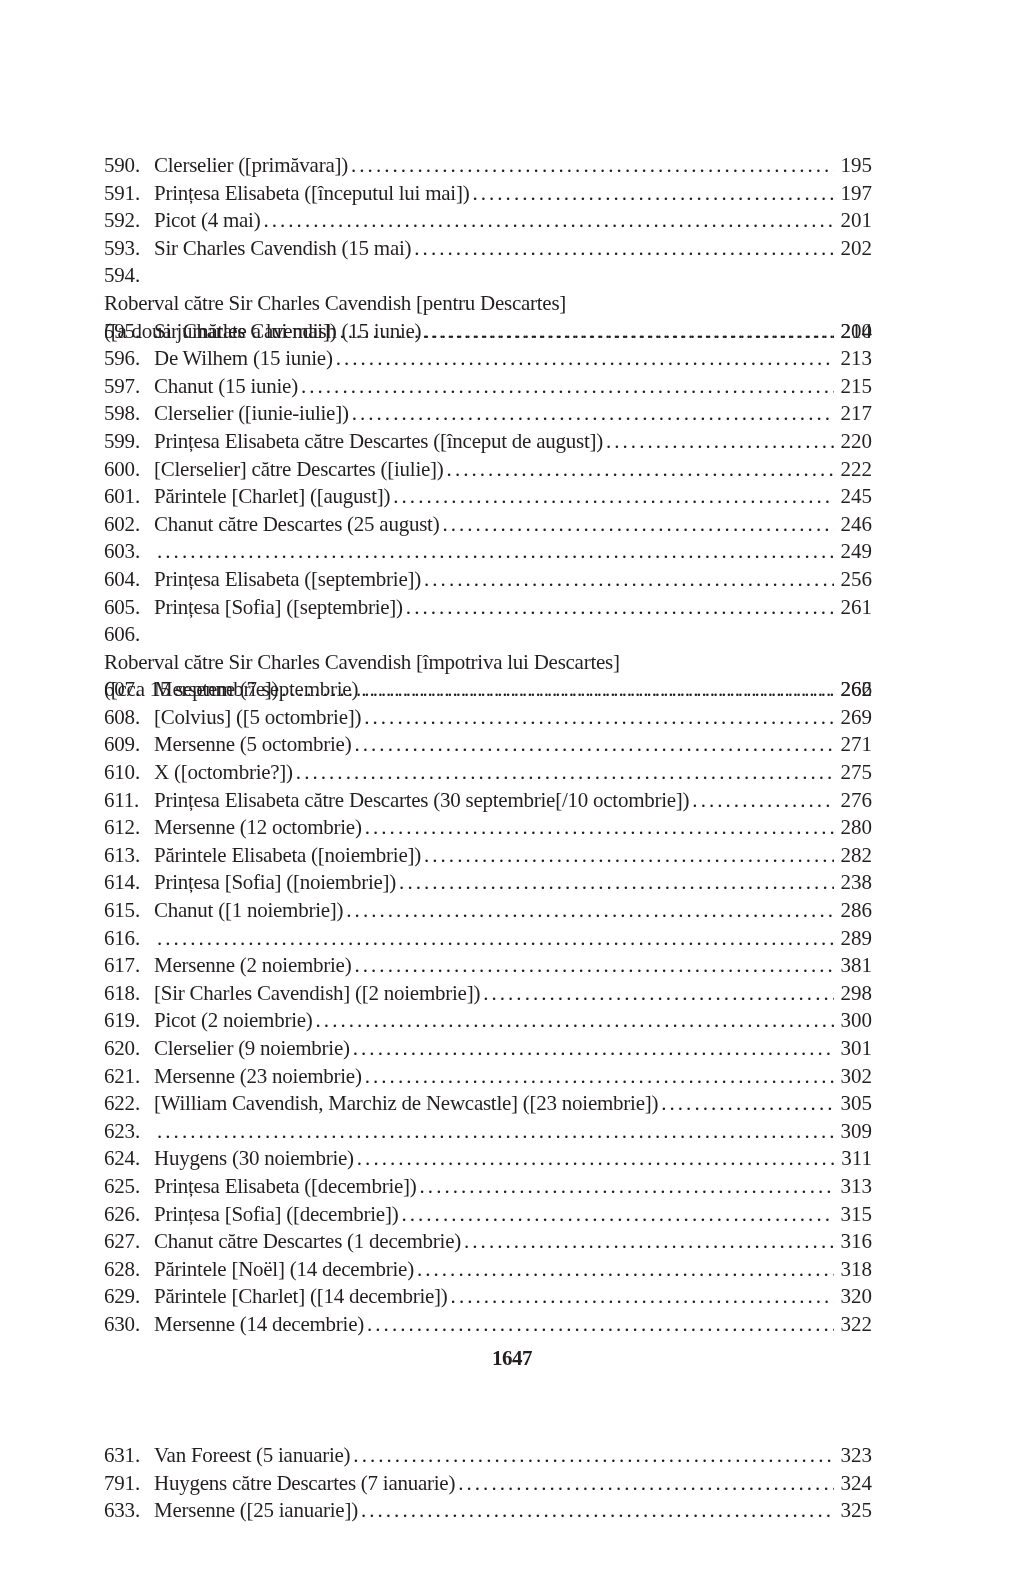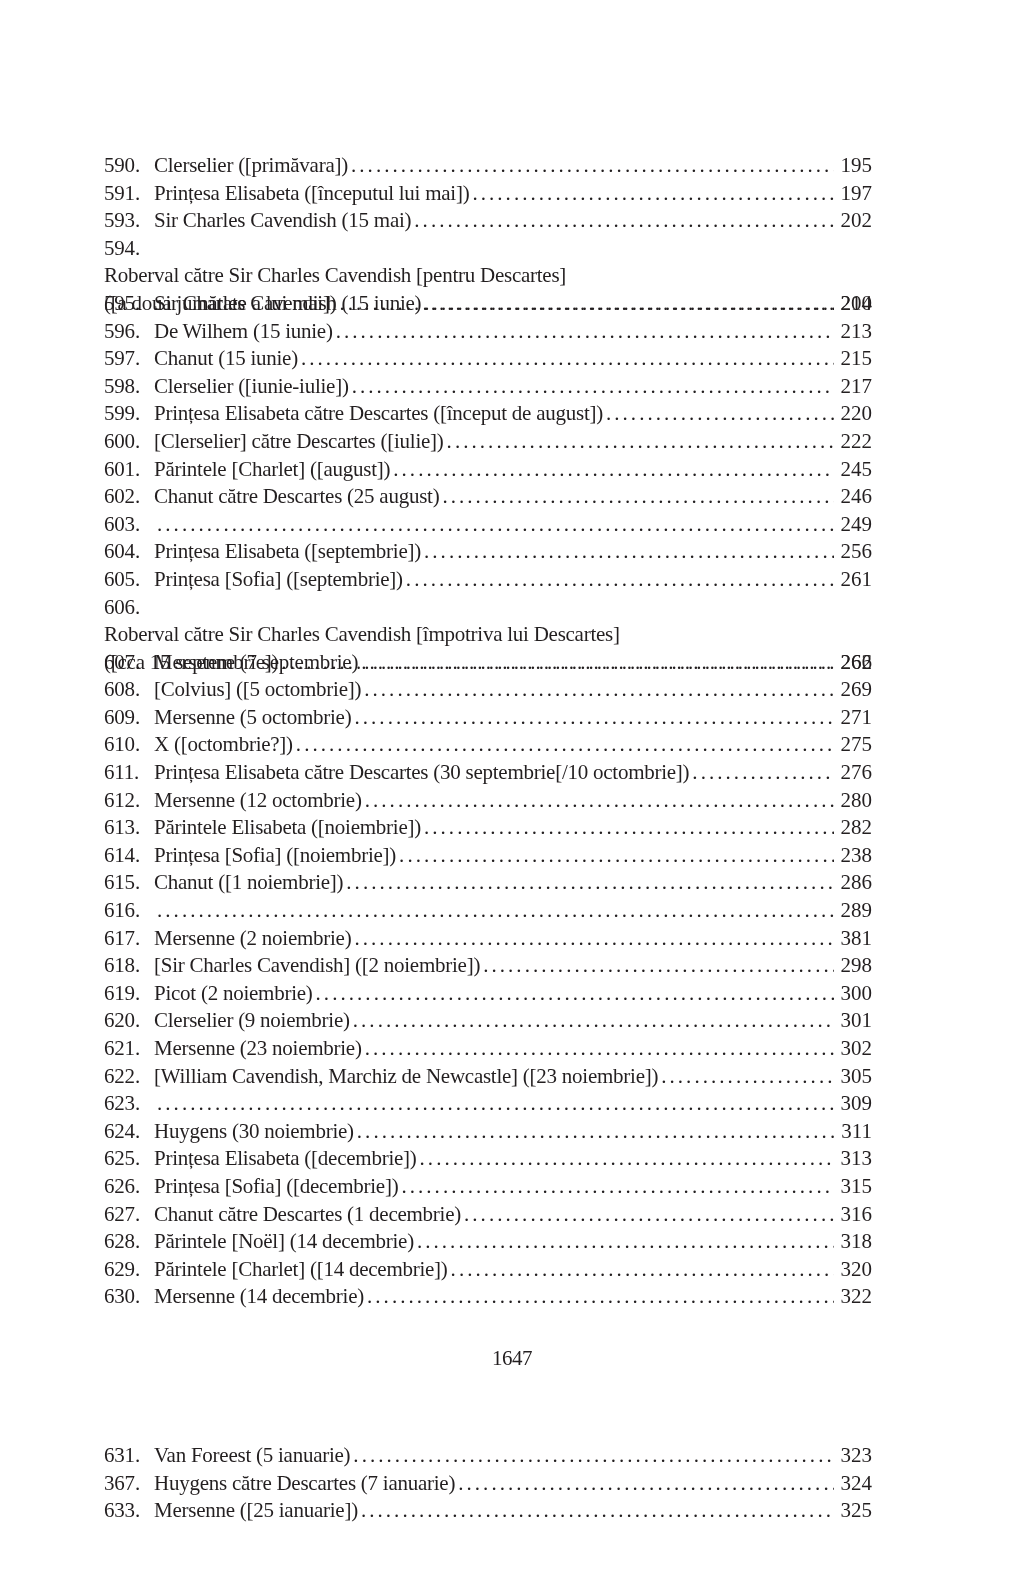--- a/index.html
+++ b/index.html
@@ -78,21 +78,21 @@
       text-align: right;
       min-width: 34px;
       font-family: Liberation Serif, serif;
     }
     .year-heading {
       position: absolute;
       top: 1346px;
       left: 0;
       width: 1024px;
       text-align: center;
-      font-weight: normal;
+      font-weight: bold;
       font-size: 21px;
       letter-spacing: -0.5px;
     }
   </style>
 </head>
 <body>
 
 <div class="page">
   <div class="toc first">
       <div class="entry">
@@ -109,20 +109,30 @@
         <span class="num">591.</span>
         <div class="body-wrap">
           <div class="line">
             <span class="title">Prințesa Elisabeta ([începutul lui mai])</span>
             <span class="leader"></span>
             <span class="page-num">197</span>
           </div>
         </div>
       </div>
       <div class="entry">
+        <span class="num">592.</span>
+        <div class="body-wrap">
+          <div class="line">
+            <span class="title">Picot (4 mai)</span>
+            <span class="leader"></span>
+            <span class="page-num">201</span>
+          </div>
+        </div>
+      </div>
+      <div class="entry">
         <span class="num">593.</span>
         <div class="body-wrap">
           <div class="line">
             <span class="title">Sir Charles Cavendish (15 mai)</span>
             <span class="leader"></span>
             <span class="page-num">202</span>
           </div>
         </div>
       </div>
       <div class="entry two-line">
@@ -505,21 +515,21 @@
         <span class="num">631.</span>
         <div class="body-wrap">
           <div class="line">
             <span class="title">Van Foreest (5 ianuarie)</span>
             <span class="leader"></span>
             <span class="page-num">323</span>
           </div>
         </div>
       </div>
       <div class="entry">
-        <span class="num">367.</span>
+        <span class="num">791.</span>
         <div class="body-wrap">
           <div class="line">
             <span class="title">Huygens către Descartes (7 ianuarie)</span>
             <span class="leader"></span>
             <span class="page-num">324</span>
           </div>
         </div>
       </div>
       <div class="entry">
         <span class="num">633.</span>

